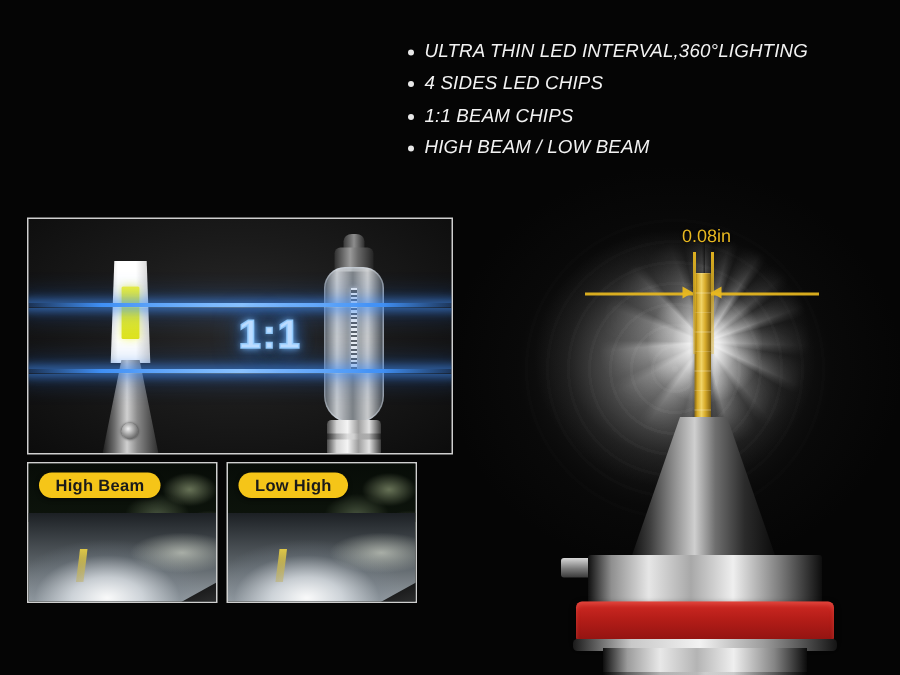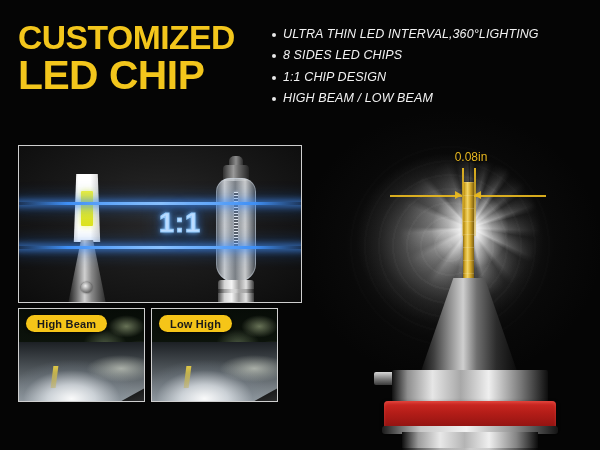--- a/index.html
+++ b/index.html
@@ -294,37 +294,33 @@
   }
 </style>
 </head>
 <body>
 
 <div id="stage">
 
   <div class="bg-glow"></div>
   <div class="bg-rings"></div>
 
-  <div class="title-block">
-    <div class="title-line l1">CUSTOMIZED</div>
-    <div class="title-line l2">LED CHIP</div>
-  </div>
 
   <div class="bullets">
     <div class="bullet">
       <span class="dot"></span>
       <span class="txt">ULTRA THIN LED INTERVAL,360°LIGHTING</span>
     </div>
     <div class="bullet">
       <span class="dot"></span>
-      <span class="txt">8 SIDES LED CHIPS</span>
+      <span class="txt">4 SIDES LED CHIPS</span>
     </div>
     <div class="bullet">
       <span class="dot"></span>
-      <span class="txt">1:1 CHIP DESIGN</span>
+      <span class="txt">1:1 BEAM CHIPS</span>
     </div>
     <div class="bullet">
       <span class="dot"></span>
       <span class="txt">HIGH BEAM / LOW BEAM</span>
     </div>
   </div>
 
   <div class="panel-compare">
 
     <div class="led-bulb">

